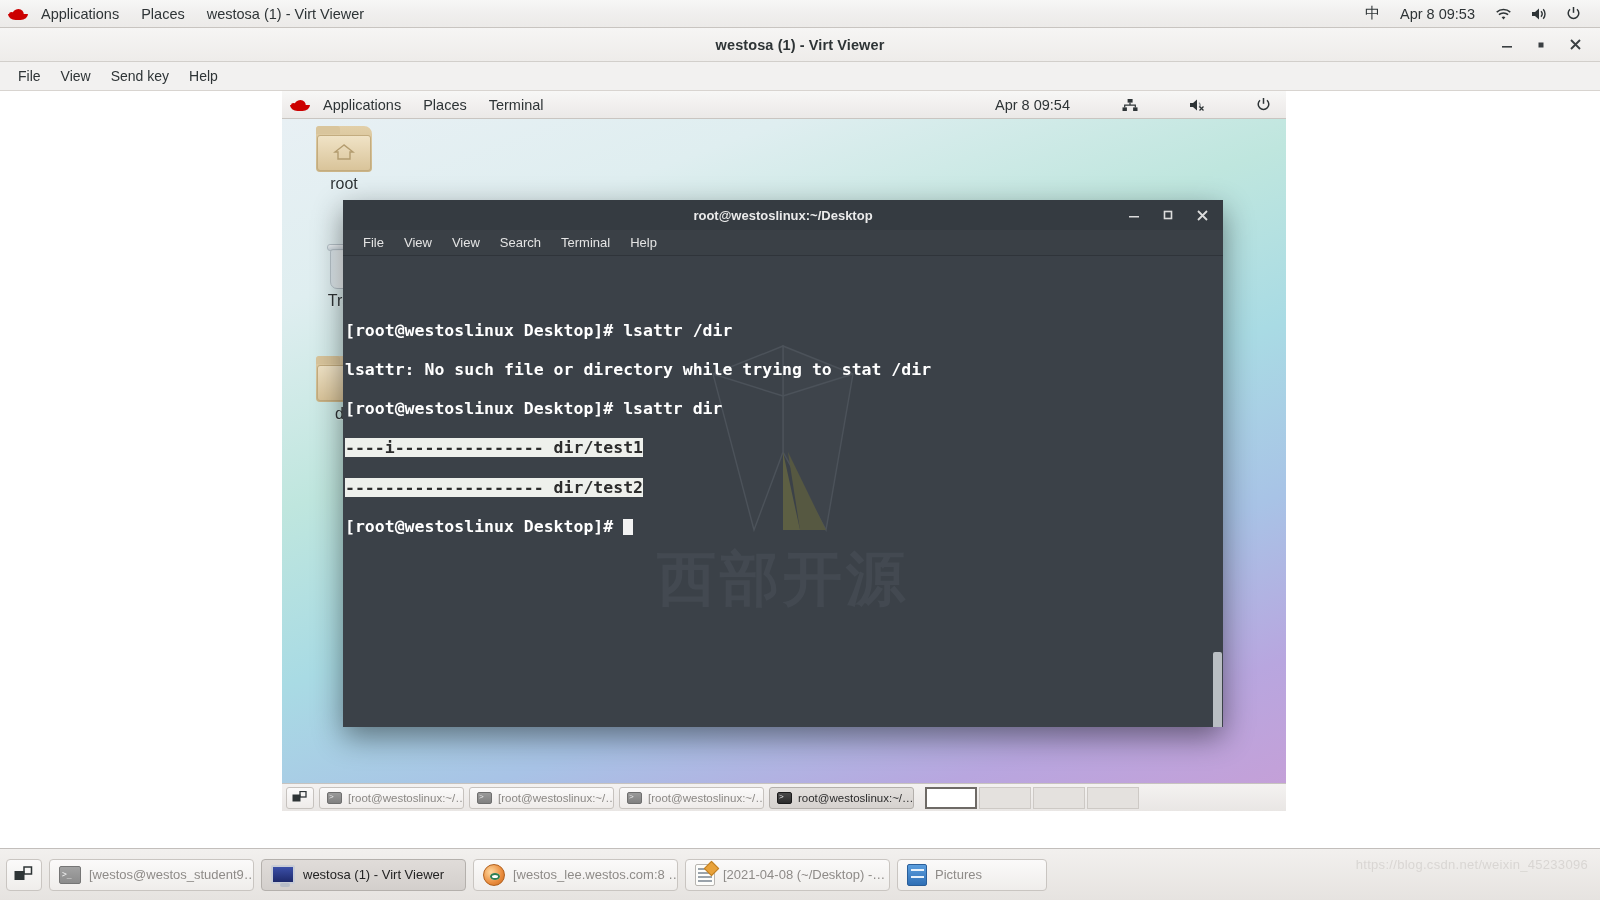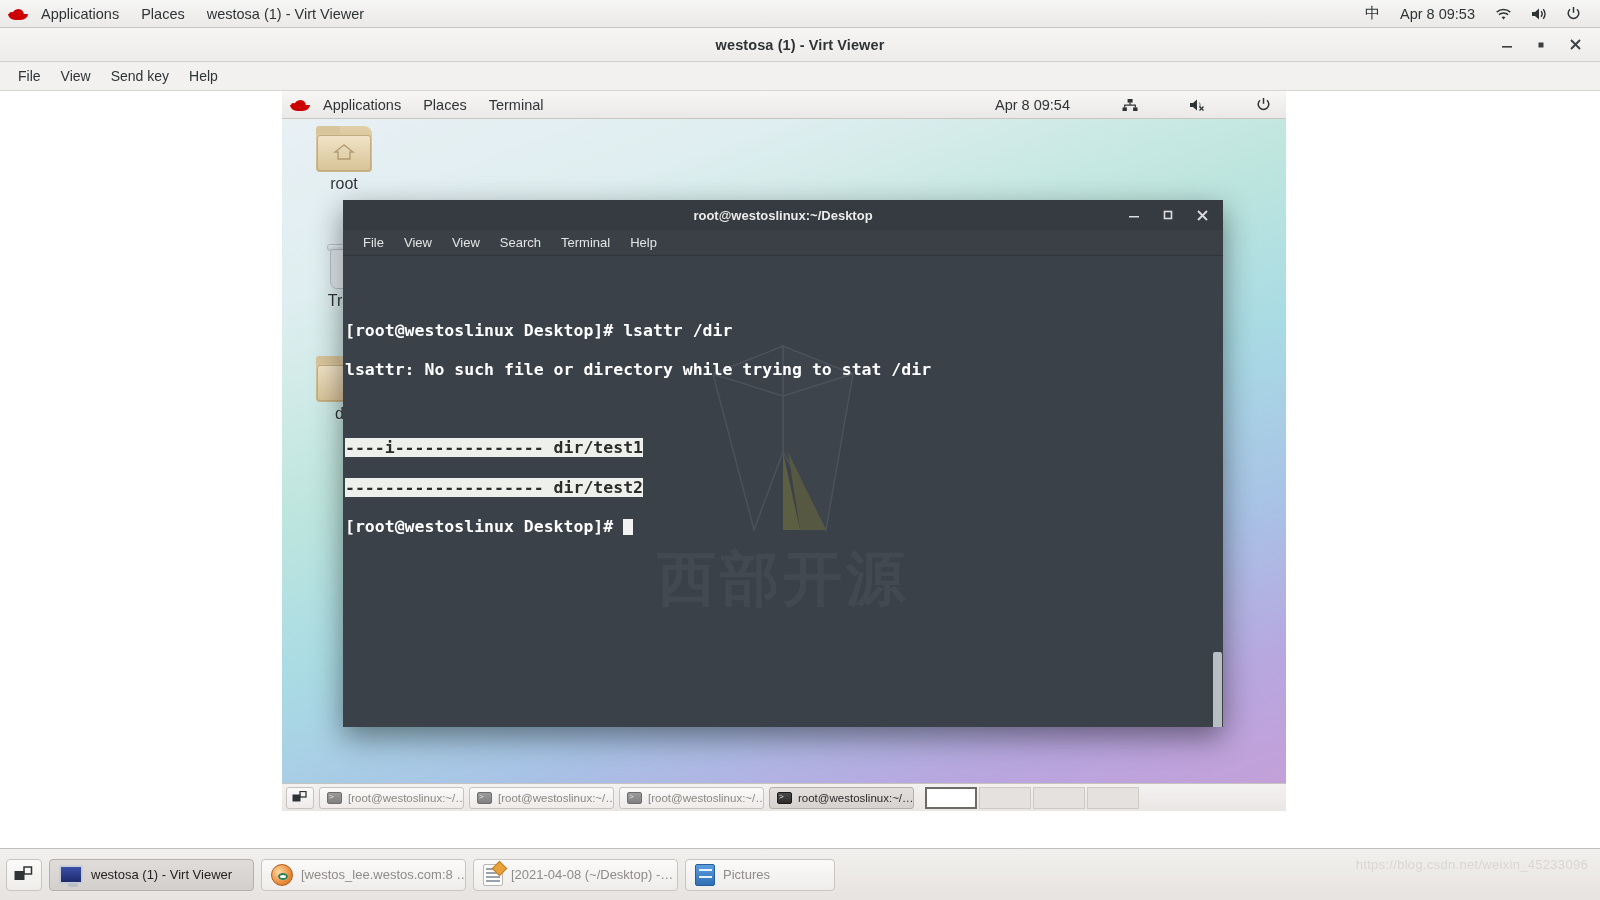--- a/index.html
+++ b/index.html
@@ -391,21 +391,21 @@
                 <path d="M80 118 118 196 92 196z" fill="#6d6b3c"></path>
                 <path d="M75 118 92 196 75 196z" fill="#7a7840"></path>
               </svg>
               <div class="wm-cn">西部开源</div>
             </div>
 
             <div class="term-lines">
 <br>
 <span>[root@westoslinux Desktop]# lsattr /dir</span><br>
 <span>lsattr: No such file or directory while trying to stat /dir</span><br>
-<br>
+<span>[root@westoslinux Desktop]# lsattr dir</span><br>
 <span class="hl">----i--------------- dir/test1</span><br>
 <span class="hl">-------------------- dir/test2</span><br>
 <span>[root@westoslinux Desktop]# </span><span class="cursor"></span>
             </div>
 
             <div class="term-scroll">
               <div style="position:absolute;left:1px;top:340px;width:9px;height:120px;background:#b9bec3;border-radius:2px;"></div>
             </div>
           </div>
         </div>
@@ -446,20 +446,24 @@
     </div>
   </div>
 
   <div class="host-taskbar">
     <div class="ht-btn showdesk">
       <svg width="20" height="17" viewBox="0 0 20 17">
           <rect x="0.5" y="5" width="10" height="9" fill="#2e3436"></rect>
       <rect x="10" y="1" width="7.5" height="7" fill="none" stroke="#2e3436" stroke-width="1.5"></rect>
         </svg>
     </div>
+    <div class="ht-btn task">
+      <div class="icon-sq icon-term"></div>
+      <span>[westos@westos_student9…</span>
+    </div>
     <div class="ht-btn task active">
       <div class="icon-monitor"></div>
       <span>westosa (1) - Virt Viewer</span>
     </div>
     <div class="ht-btn task">
       <div class="icon-round"></div>
       <span>[westos_lee.westos.com:8 …</span>
     </div>
     <div class="ht-btn task">
       <div class="icon-pad"></div>

